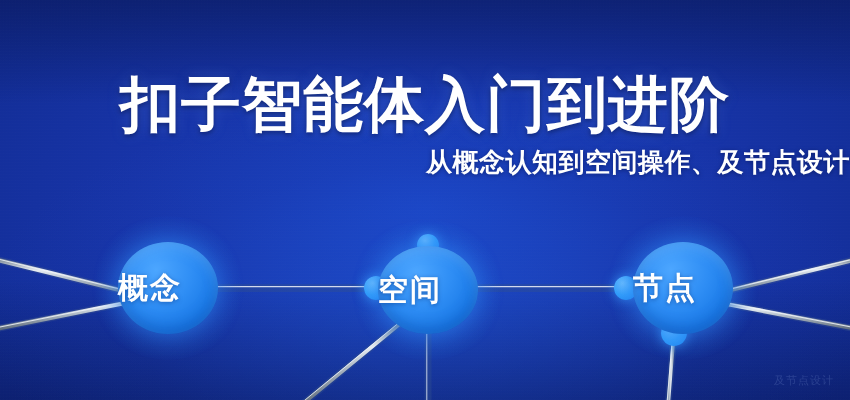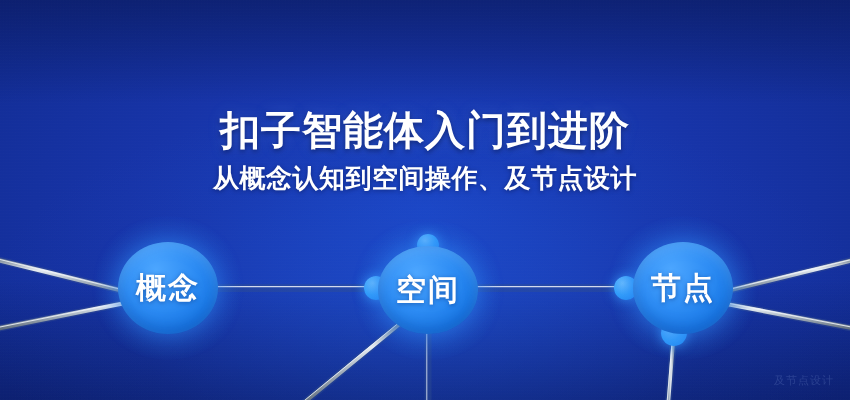--- a/index.html
+++ b/index.html
@@ -49,49 +49,48 @@
   
   .text-block {
     position: absolute;
     left: 0;
     right: 0;
     top: 74px;
     text-align: center;
     z-index: 5;
   }
   .title {
-    font-size: 40px;
+    font-size: 60px;
     line-height: 1.04;
     font-weight: 700;
     color: #ffffff;
     letter-spacing: 1px;
     text-shadow:
       0 2px 5px rgba(4,14,62,0.55),
       0 0 14px rgba(120,170,255,0.25);
     white-space: nowrap;
-    margin-top: 36px;
   }
   .subtitle {
     margin-top: 11px;
     font-size: 26px;
     line-height: 1.2;
     font-weight: 700;
     color: #ffffff;
     letter-spacing: 0.5px;
     text-shadow: 0 1px 4px rgba(4,14,62,0.5);
     white-space: nowrap;
+    text-align: right;
   }
 
   
   .node {
     position: absolute;
     z-index: 6;
     display: flex;
     align-items: center;
-    justify-content: center;
     border-radius: 50%;
   }
   .node .glow {
     position: absolute;
     inset: -26px;
     border-radius: 50%;
     background: radial-gradient(circle, rgba(56,150,255,0.40) 0%, rgba(45,130,240,0.18) 48%, rgba(40,120,230,0) 72%);
     pointer-events: none;
   }
   .node .disc {

